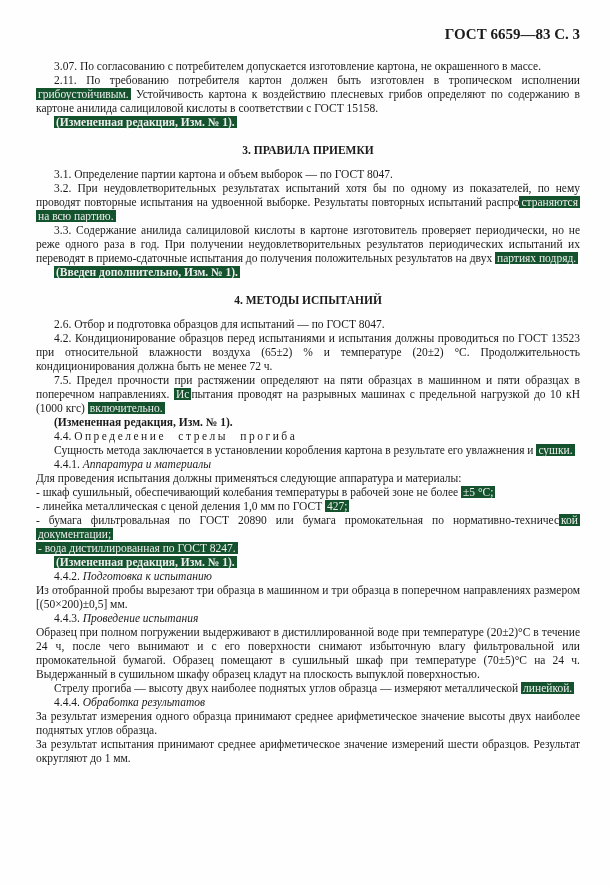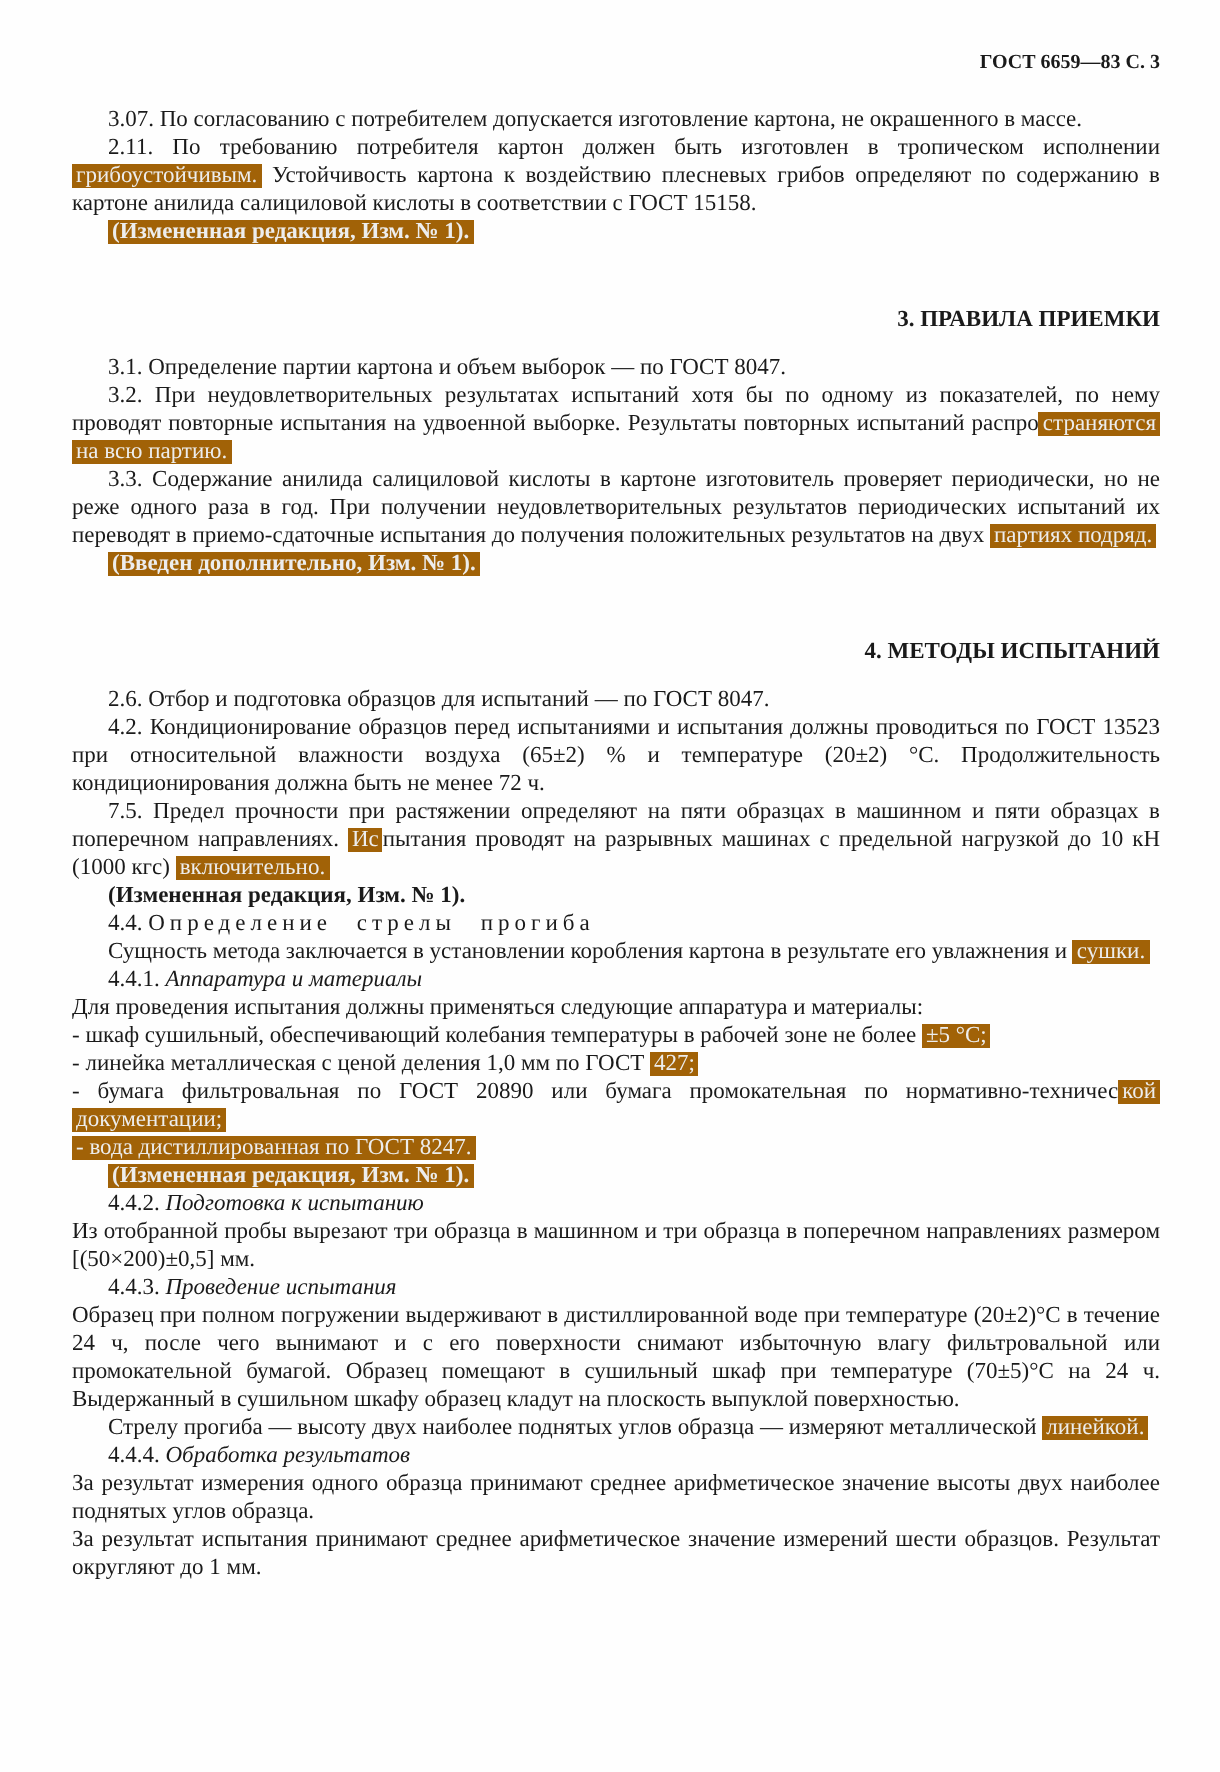--- a/index.html
+++ b/index.html
@@ -14,39 +14,39 @@
   .page {
     width: 610px;
     height: 886px;
     background: #fefefe;
     padding: 26px 30px 20px 36px;
     overflow: hidden;
   }
   .page-header {
     text-align: right;
     font-weight: bold;
-    font-size: 10px;
+    font-size: 15px;
     margin-bottom: 16px;
   }
   .content {
     font-size: 11.5px;
     line-height: 14px;
     text-align: justify;
   }
   .para { text-indent: 18px; }
   .para.no-indent { text-indent: 0; }
   .bold-note { font-weight: bold; text-indent: 18px; }
   .heading {
-    text-align: right;
+    text-align: center;
     font-weight: bold;
     text-indent: 0;
-    margin: 30px 0 10px 0;
+    margin: 14px 0 10px 0;
   }
   .hl {
-    background: #a16207;
+    background: #14532d;
     color: #ededed;
     padding: 0 2px;
     -webkit-box-decoration-break: clone;
     box-decoration-break: clone;
   }
   .it { font-style: italic; }
   .sp { letter-spacing: 2.5px; word-spacing: 7px; }
 </style>
 </head>
 <body>

